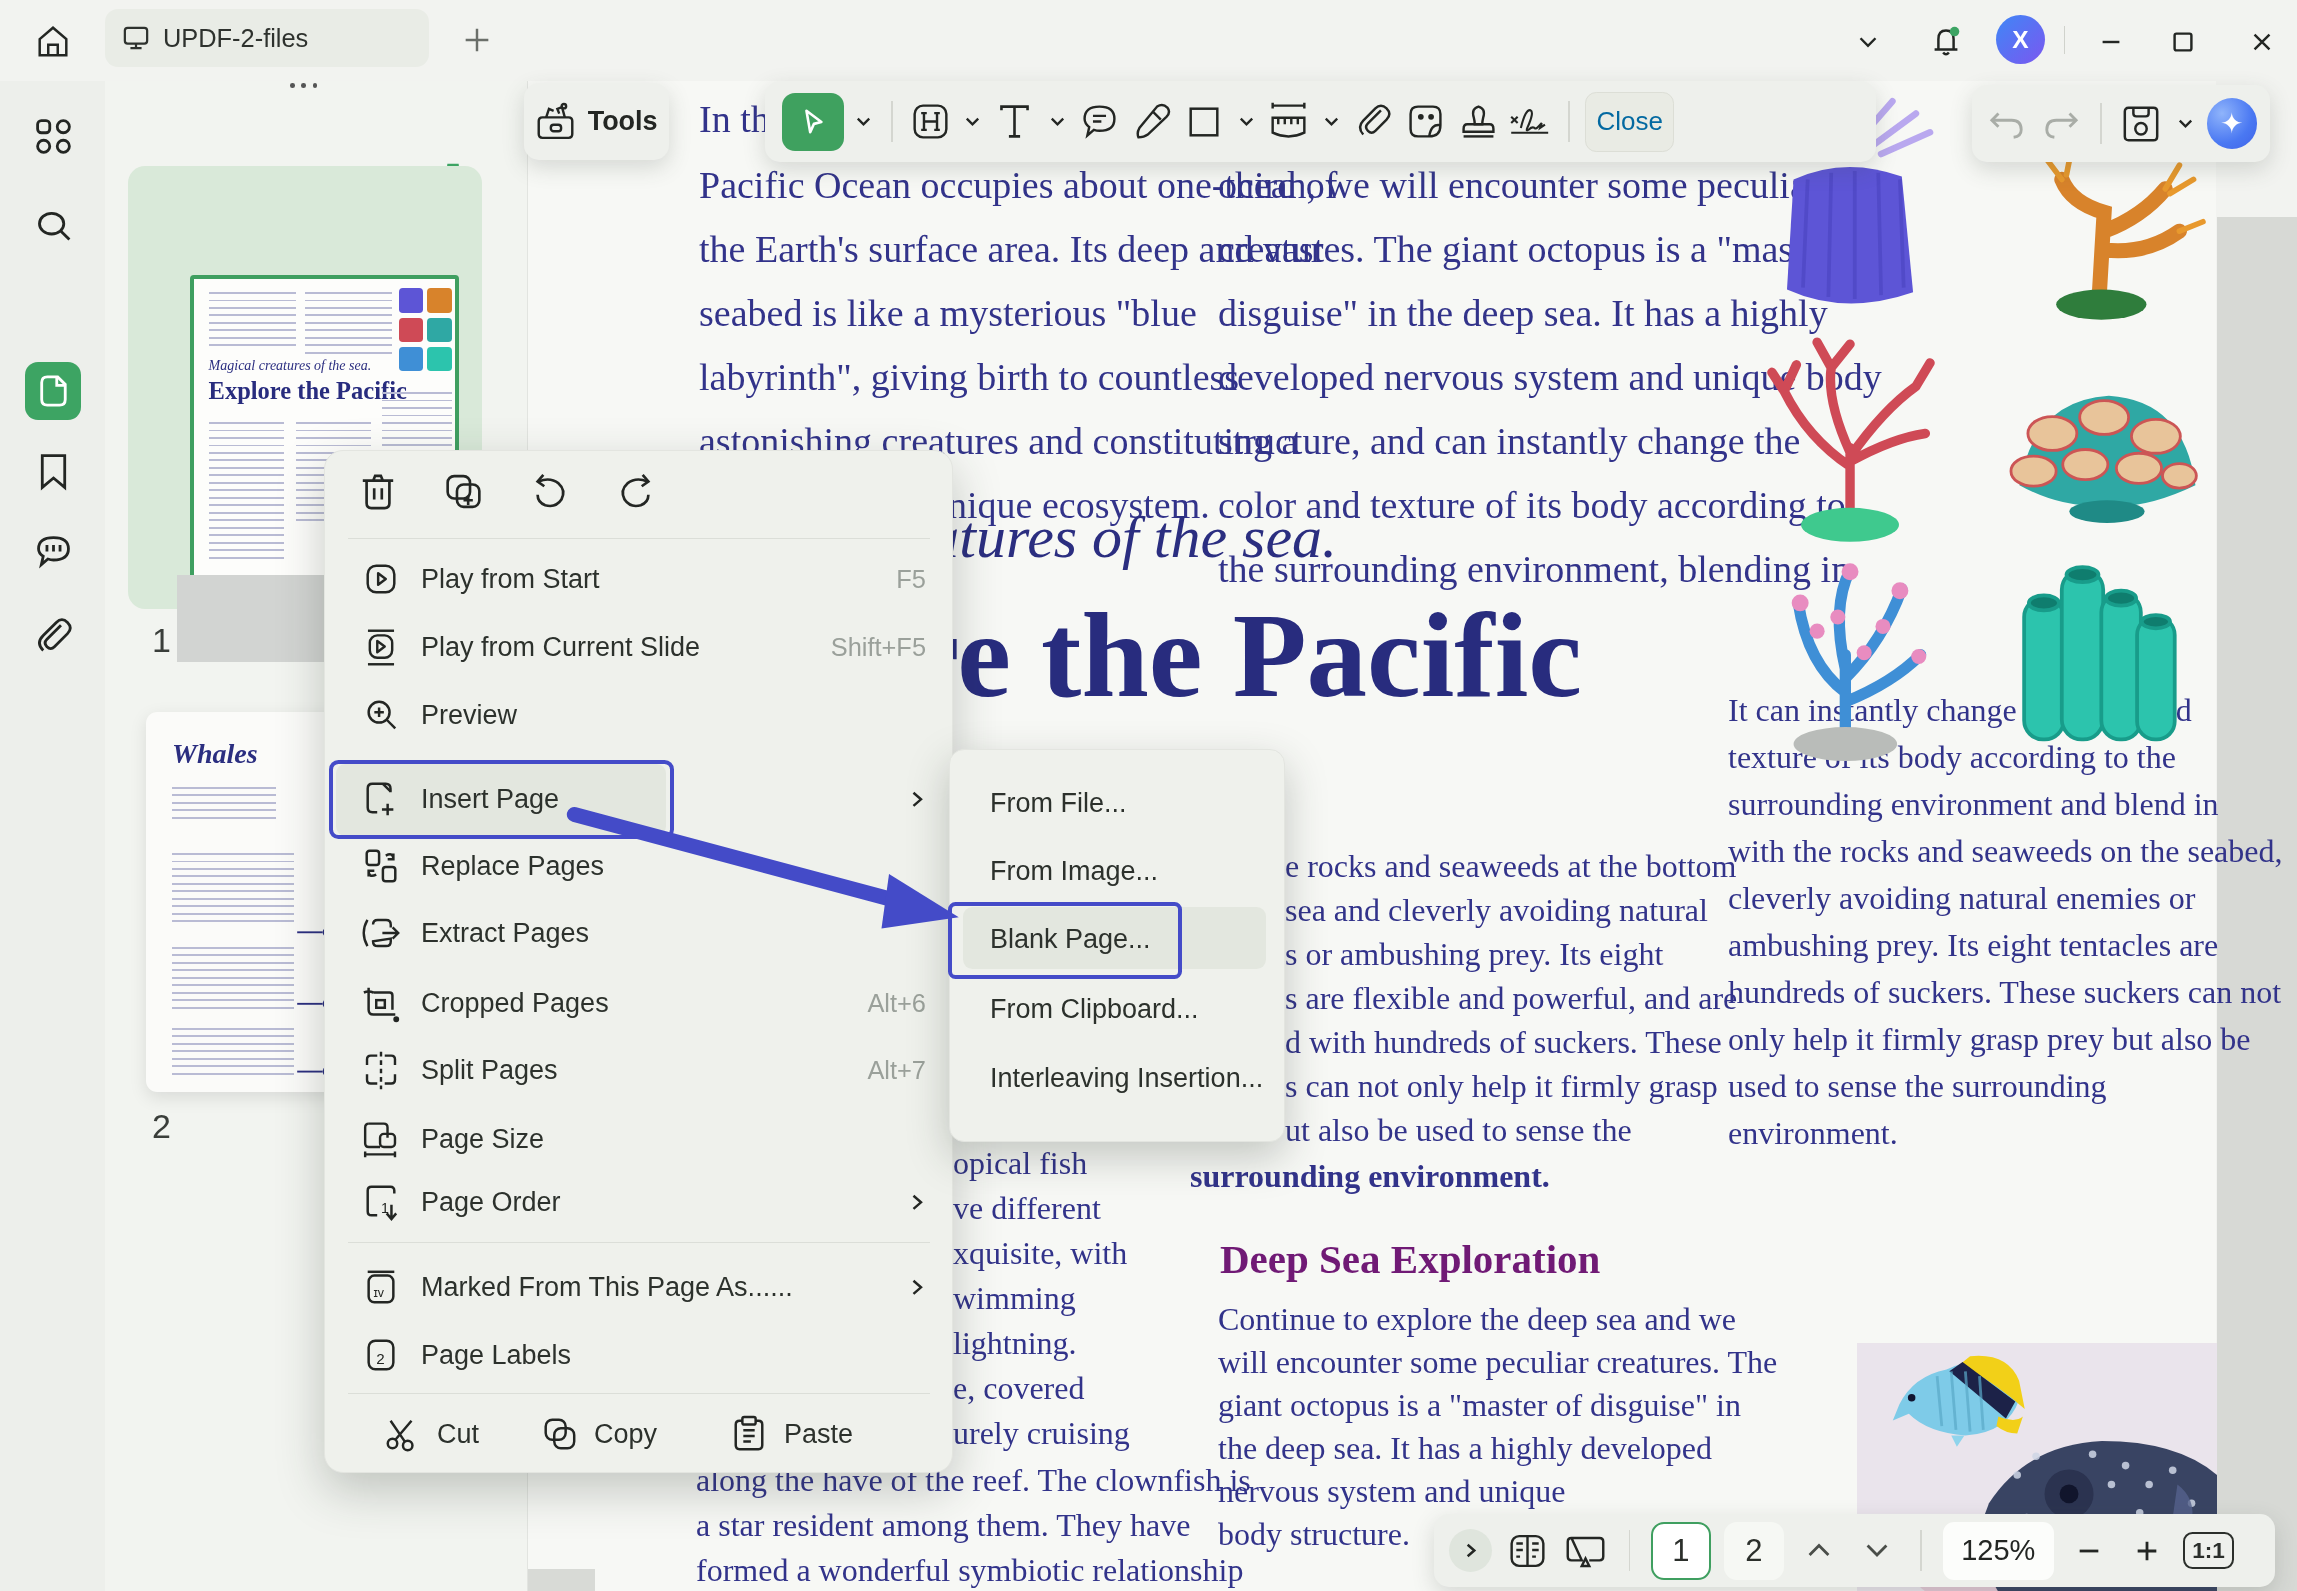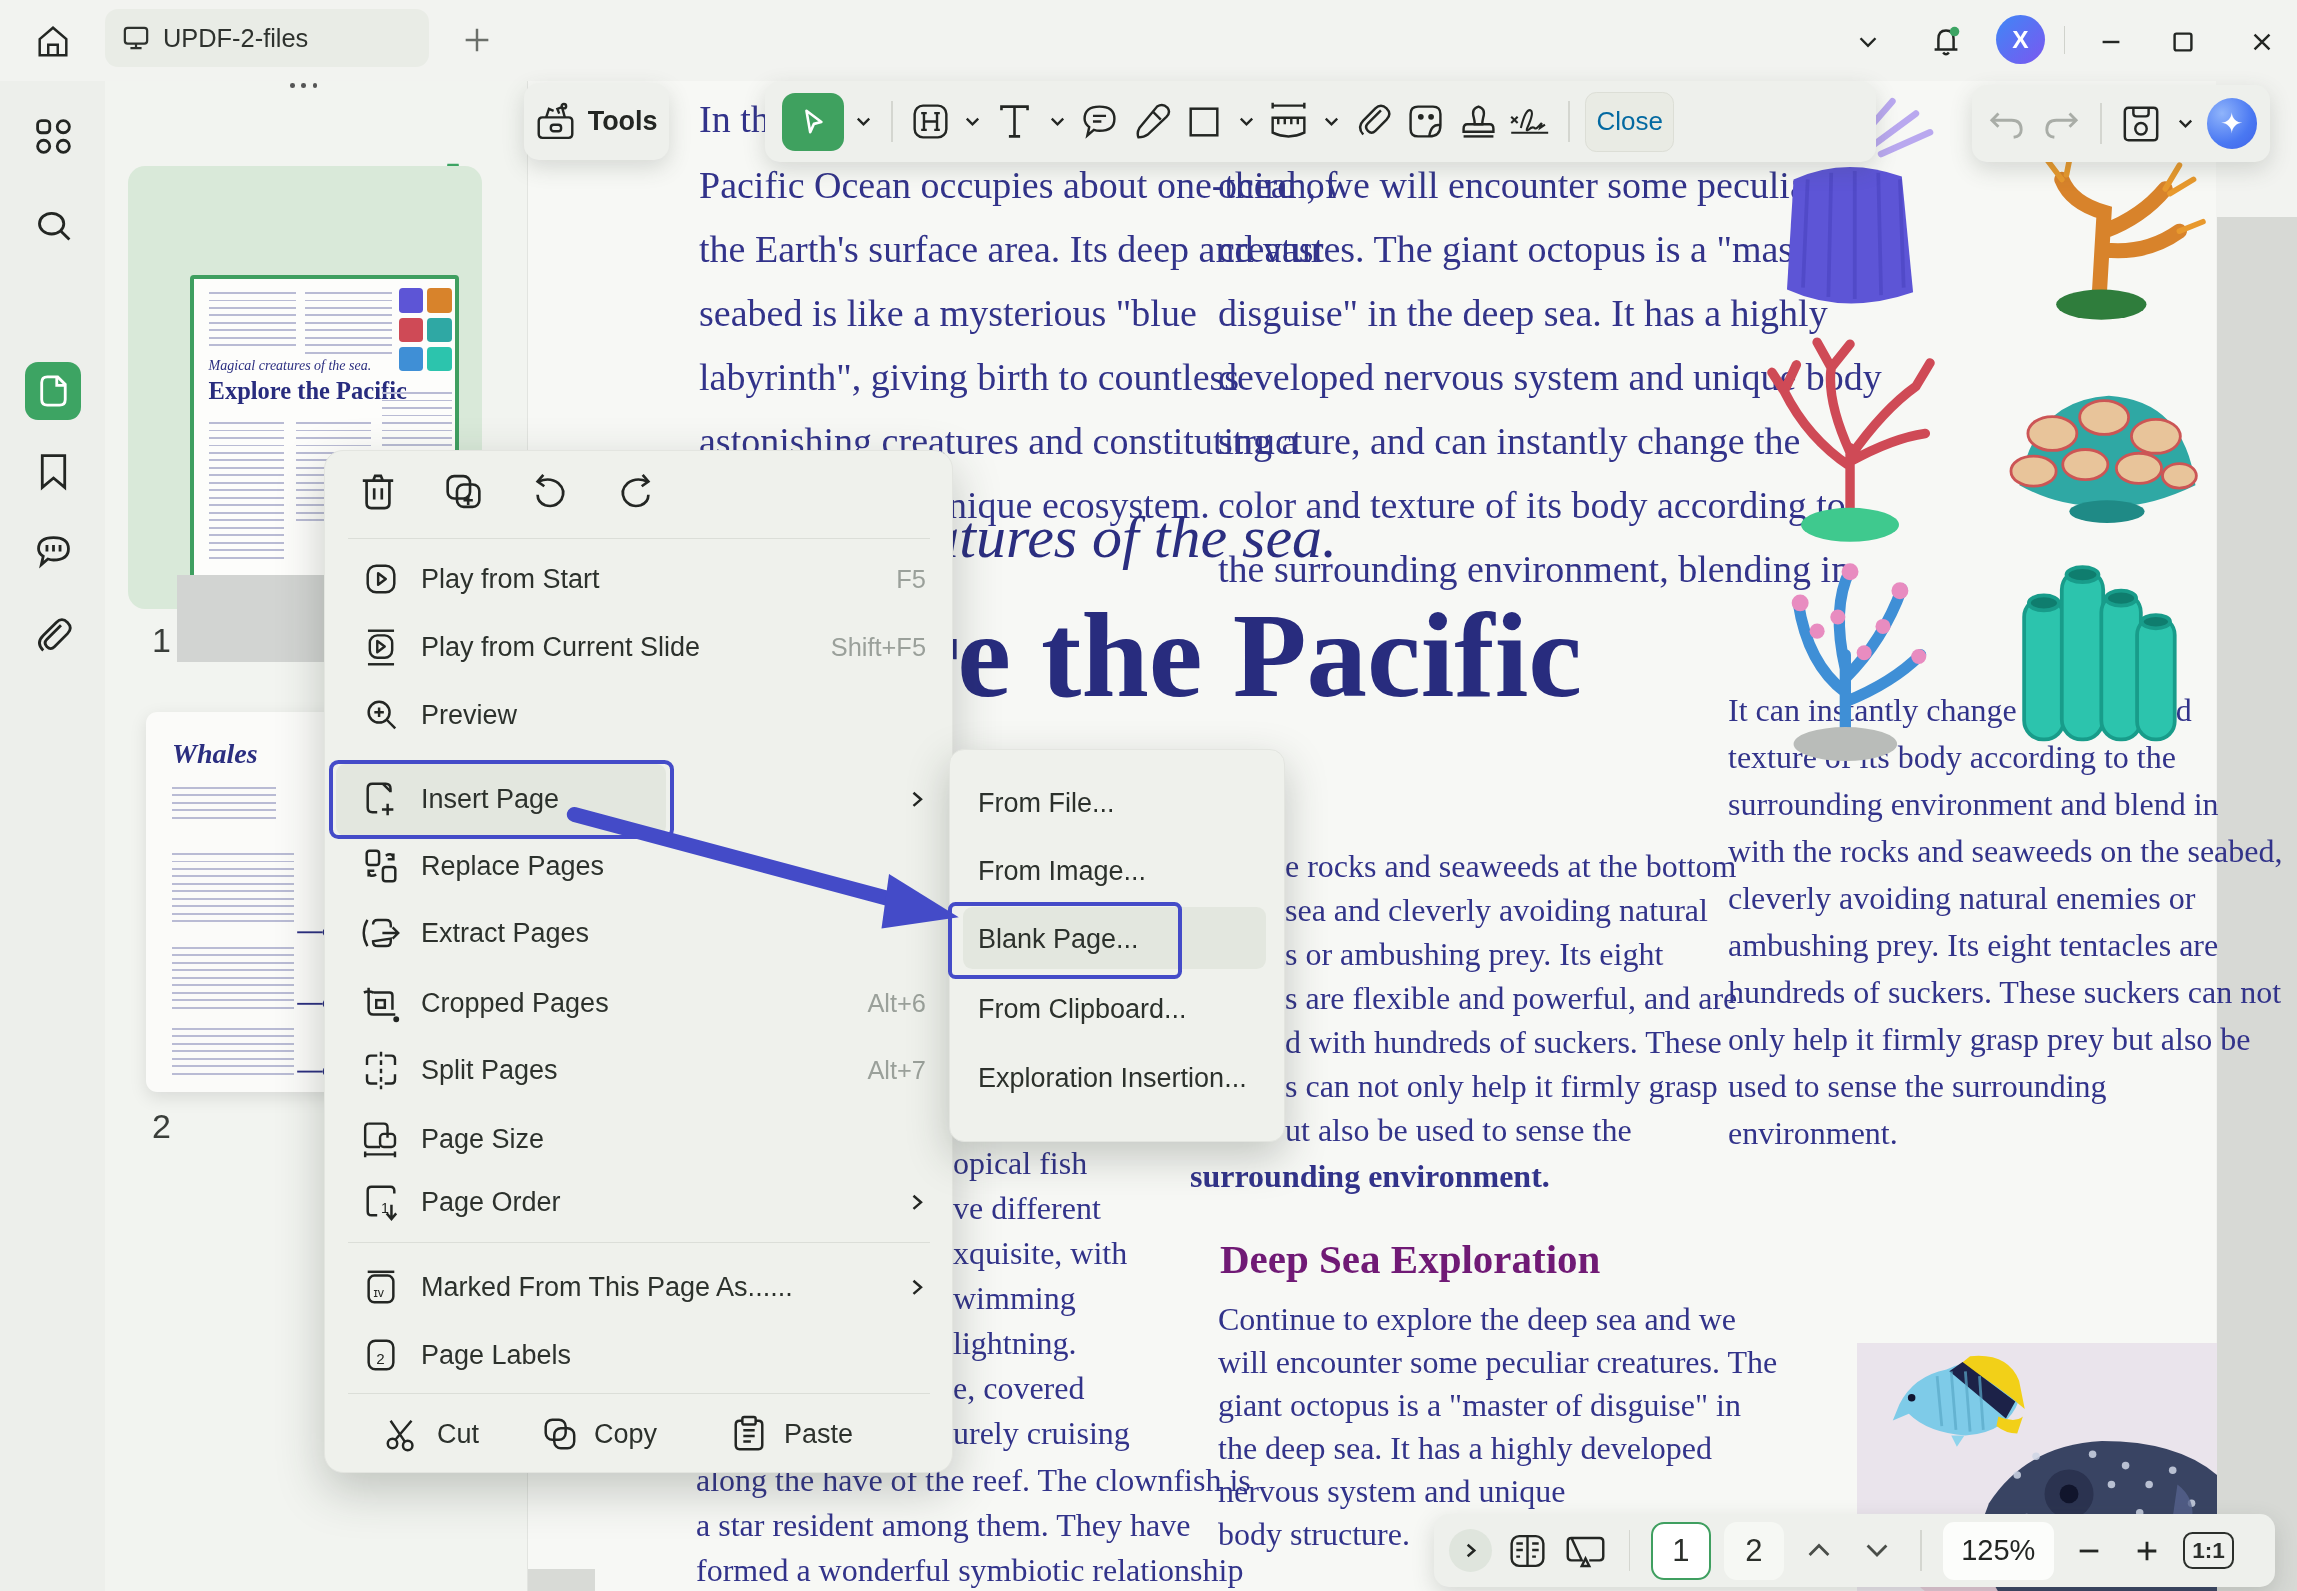--- a/index.html
+++ b/index.html
@@ -70,21 +70,21 @@
   .subarrow{position:absolute;right:24.5px;}
   .mdiv{position:absolute;left:22.6px;width:582px;height:0.9px;background:#dbded8;}
   .micon{width:43px;height:43px;flex:0 0 43px;display:flex;align-items:center;justify-content:center;}
   #mi-hl-pill{left:11.3px;top:313px;width:330px;height:72px;background:#e3e7df;border-radius:9.4px;}
   #mi-hl-box{left:3.8px;top:309px;width:345px;height:79px;border:4.7px solid #444bc8;border-radius:9.4px;box-sizing:border-box;}
   .cuticon{width:41px;height:41px;display:flex;align-items:center;justify-content:center;}
   
   #submenu{left:949px;top:749px;width:334px;height:391px;background:#eff1ec;border-radius:15px;
            box-shadow:0 15px 41px rgba(40,50,40,.25);border:0.9px solid #e3e5e0;}
   .smi{position:absolute;left:0;width:334px;height:64px;display:flex;align-items:center;
-       padding-left:28px;box-sizing:border-box;font-size:27px;color:#2c312c;white-space:nowrap;}
+       padding-left:40px;box-sizing:border-box;font-size:27px;color:#2c312c;white-space:nowrap;}
   #sm-hl-pill{left:13px;top:157px;width:303px;height:62px;background:#e3e7df;border-radius:9.4px;}
   #sm-hl-box{left:-1.9px;top:152px;width:234px;height:77px;border:4.7px solid #444bc8;border-radius:7.5px;box-sizing:border-box;background:transparent;}
   
   #bottom-bar{left:1434px;top:1514px;width:841px;height:73px;display:flex;align-items:center;gap:13px;
               padding:0 15px;box-sizing:border-box;}
   .pgbox{width:60px;height:58px;border-radius:13px;display:flex;align-items:center;justify-content:center;
          font-size:31px;color:#2b2f2b;background:#f6f8f4;}
   #pg1{border:2.8px solid #3f9f60;background:#ffffff;box-sizing:border-box;}
   #zoom-pill{width:111px;height:58px;background:#fcfdfb;border-radius:11.3px;display:flex;align-items:center;
              justify-content:center;font-size:29px;color:#232623;}
@@ -836,21 +836,21 @@
       </div>
     <div id="sm-hl-pill" class="abs"></div>
     <div class="smi" style="top:157px;">
         <span>Blank Page...</span>
       </div>
     <div id="sm-hl-box" class="abs"></div>
     <div class="smi" style="top:227px;">
         <span>From Clipboard...</span>
       </div>
     <div class="smi" style="top:296px;">
-        <span>Exploration Insertion...</span>
+        <span>Interleaving Insertion...</span>
       </div>
   </div>
 
   <svg class="abs" style="left:546px;top:791px;z-index:90;" width="443" height="179" viewBox="0 0 470 190">
     <path d="M30 25 L378 118" stroke="#444bc8" stroke-width="16" stroke-linecap="round"></path>
     <polygon points="364,88 438,134 356,146" fill="#444bc8"></polygon>
   </svg>
 
   <div id="bottom-bar" class="abs bar">
     <div id="go-circle">

